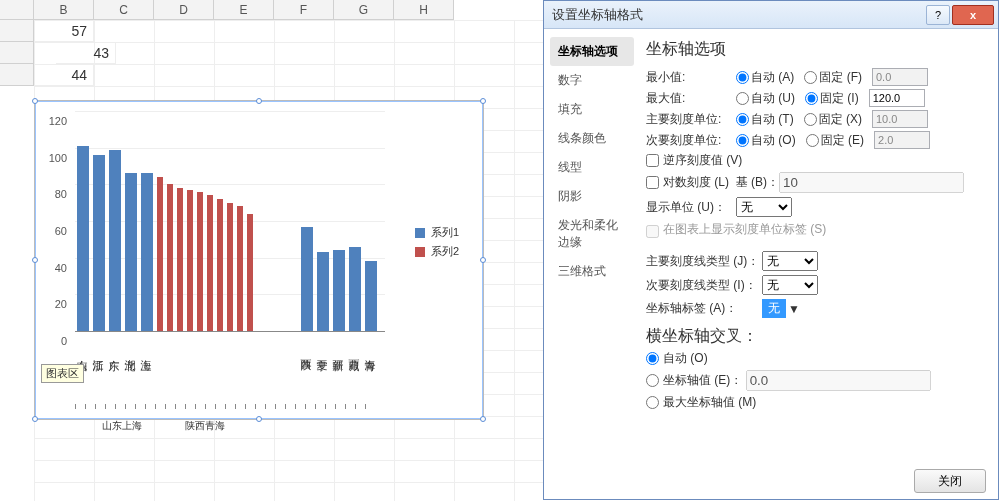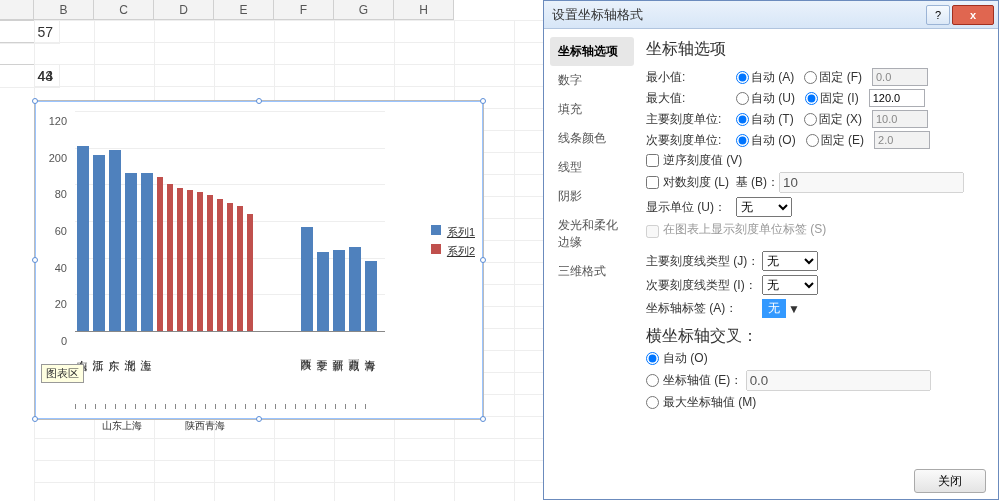--- a/index.html
+++ b/index.html
@@ -4,21 +4,21 @@
 <style>
   * { box-sizing: border-box; }
   html, body { margin:0; padding:0; font-family:"Microsoft YaHei","SimSun",sans-serif; font-size:12px; background:#fff; color:#333; }
   .app { position:relative; width:1000px; height:501px; overflow:hidden; }
 
   
   .sheet { position:absolute; left:0; top:0; width:550px; height:100%; background:#fff; }
   .col-headers { display:flex; position:absolute; left:0; top:0; height:20px; border-bottom:1px solid #d0d0d0; }
   .col-h { width:60px; text-align:center; line-height:20px; border-right:1px solid #d0d0d0; background:#f3f3f3; color:#555; }
   .col-h:first-child { width:34px; }
-  .row { position:absolute; left:0; height:22px; display:flex;flex-direction:column; }
+  .row { position:absolute; left:0; height:22px; display:flex; }
   .row-h { width:34px; border-right:1px solid #d0d0d0; border-bottom:1px solid #d0d0d0; background:#f3f3f3; text-align:center; line-height:22px; font-size:12px; color:#555; }
   .cell { width:60px; border-right:1px solid #eee; border-bottom:1px solid #eee; text-align:right; padding-right:6px; line-height:22px; font-size:14px; }
   .grid-bg { position:absolute; left:34px; top:20px; right:0; bottom:0;
     background-image:linear-gradient(#eee 1px,transparent 1px),linear-gradient(90deg,#eee 1px,transparent 1px);
     background-size:60px 22px; }
 
   
   .chart-frame { position:absolute; left:34px; top:100px; width:450px; height:320px; background:#fff; border:1px solid #bbb; box-shadow:0 0 0 1px #9ac4ff inset; }
   .chart-handles span { position:absolute; width:6px; height:6px; background:#fff; border:1px solid #5a8cd6; border-radius:50%; }
   .ch-n{top:-3px;left:50%;margin-left:-3px;} .ch-s{bottom:-3px;left:50%;margin-left:-3px;}
@@ -30,21 +30,21 @@
   .ytick { position:absolute; right:4px; font-size:11px; color:#555; transform:translateY(-50%); }
   .gridline { position:absolute; left:40px; width:310px; height:0; border-top:1px solid #eee; }
   .baseline { position:absolute; left:40px; width:310px; height:0; border-top:1px solid #888; }
   .bars { position:absolute; left:0; bottom:0; width:100%; height:100%; }
   .bar { position:absolute; bottom:0; width:12px; }
   .bar.s1 { background:#4f81bd; }
   .bar.s2 { background:#c0504d; }
   .xaxis { position:absolute; left:40px; top:232px; width:310px; display:flex; }
   .xlabel { font-size:11px; text-align:center; writing-mode:vertical-rl; text-orientation:upright; line-height:14px; height:36px; }
   .legend { position:absolute; right:8px; top:120px; font-size:11px; }
-  .legend div { display:flex; margin:4px 0;text-decoration:underline; }
+  .legend div { display:flex; align-items:center; margin:4px 16px; }
   .legend .sw { width:10px; height:10px; margin-right:6px; }
   .sw.s1{background:#4f81bd;} .sw.s2{background:#c0504d;}
   .chart-tip { position:absolute; left:6px; bottom:36px; background:#ffffe1; border:1px solid #999; padding:1px 4px; font-size:11px; }
   .sec-axis { position:absolute; left:40px; bottom:10px; width:310px; height:20px; }
   .sec-tick { position:absolute; bottom:0; width:1px; height:5px; background:#888; }
   .sec-labels { position:absolute; left:40px; bottom:0; font-size:10px; }
   .sec-labels span { position:absolute; white-space:nowrap; }
 
   
   .dialog { position:absolute; left:543px; top:0; width:456px; height:500px; border:1px solid #6b8bbd; background:#fff; }
@@ -118,21 +118,21 @@
           <span class="ch-nw"></span>
           <span class="ch-se"></span>
           <span class="ch-sw"></span>
     </div>
     <div class="yaxis" id="yaxis">
           <div class="ytick" style="top: 230px;">0</div>
           <div class="ytick" style="top: 193.333px;">20</div>
           <div class="ytick" style="top: 156.667px;">40</div>
           <div class="ytick" style="top: 120px;">60</div>
           <div class="ytick" style="top: 83.3333px;">80</div>
-          <div class="ytick" style="top: 46.6667px;">200</div>
+          <div class="ytick" style="top: 46.6667px;">100</div>
           <div class="ytick" style="top: 10px;">120</div>
         </div>
     <div id="gridlines">
           <div class="gridline" style="top: 230px;"></div>
           <div class="gridline" style="top: 193.333px;"></div>
           <div class="gridline" style="top: 156.667px;"></div>
           <div class="gridline" style="top: 120px;"></div>
           <div class="gridline" style="top: 83.3333px;"></div>
           <div class="gridline" style="top: 46.6667px;"></div>
           <div class="gridline" style="top: 10px;"></div>

